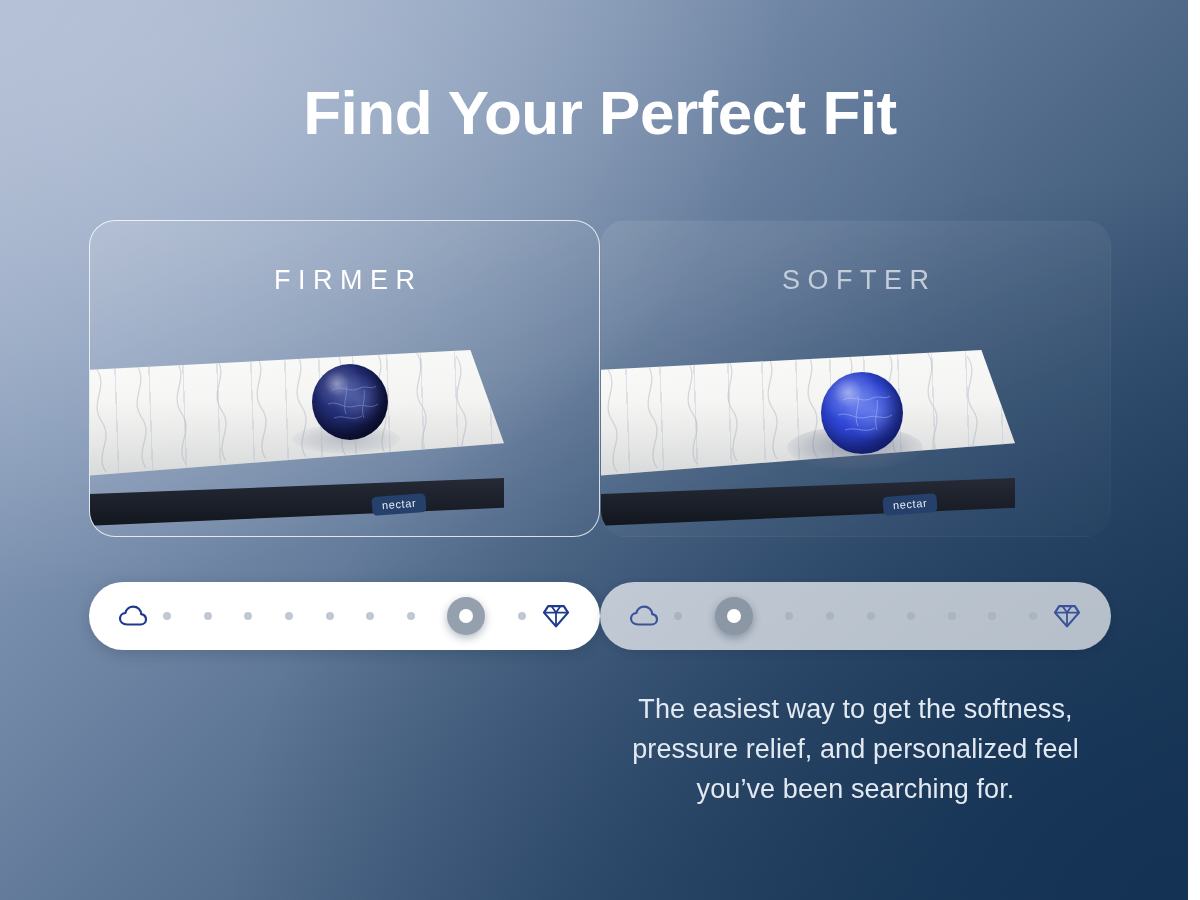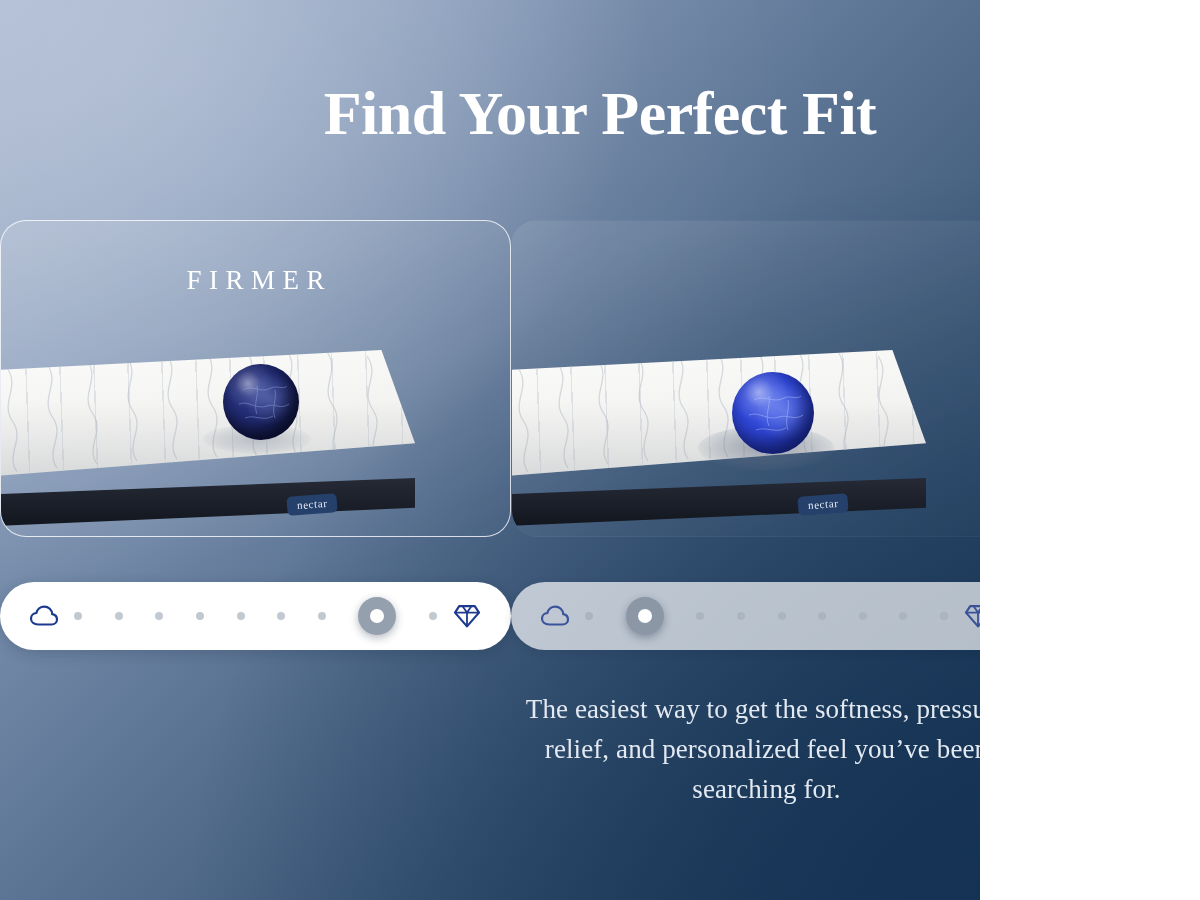--- a/index.html
+++ b/index.html
@@ -11,28 +11,27 @@
     width: 1200px;
     height: 900px;
     overflow: hidden;
     font-family: "Liberation Sans", sans-serif;
     background: #5a7characters;
   }
 
   
   #stage {
     position: relative;
-    width: 980px;
+    width: 1188px;
     height: 900px;
     overflow: hidden;
     background:
       radial-gradient(120% 120% at 0% 0%, rgba(176,189,212,0.95) 0%, rgba(176,189,212,0) 55%),
       radial-gradient(130% 130% at 100% 100%, rgba(20,50,84,0.98) 0%, rgba(20,50,84,0) 62%),
       linear-gradient(135deg, #a8b6ce 0%, #8398b6 22%, #5d7595 48%, #3d5878 70%, #24415f 88%, #1b3552 100%);
-    font-family: Liberation Serif, serif;
   }
   #stage::after {
     
     content: "";
     position: absolute;
     inset: 0;
     pointer-events: none;
     background: radial-gradient(150% 130% at 18% 8%, rgba(255,255,255,0.10) 0%, rgba(255,255,255,0) 45%);
   }
 
@@ -51,21 +50,21 @@
     z-index: 4;
   }
 
   
   .columns {
     position: absolute;
     top: 220px;
     left: 0;
     width: 1200px;
     display: flex;
-    justify-content: flex-start;
+    justify-content: center;
     z-index: 3;
   }
   .column {
     width: 511px;
     display: flex;
     flex-direction: column;
     align-items: center;
   }
 
   
@@ -397,20 +396,21 @@
             <path d="M2 9.6 L 26 9.6 M 9.6 3.2 L 14 9.6 L 18.4 3.2 M 14 9.6 L 14 23.4" fill="none" stroke="#1e3a8f" stroke-width="1.8" stroke-linejoin="round"></path>
           </svg>
         </span>
       </div>
 
     </div>
 
     <div class="column">
 
       <div class="option-card dim">
+        <div class="card-label muted">SOFTER</div>
 
         <div class="mattress-stage">
           <div class="mattress">
             <div class="mattress-top"></div>
 
             <svg class="quilt" viewBox="0 0 420 126" preserveAspectRatio="none">
               <g fill="none" stroke="#b9bfc8" stroke-width="1.3">
                 <path d="M12 18 C 26 38, 4 52, 18 72 C 30 90, 10 104, 22 122"></path>
                 <path d="M52 14 C 66 34, 44 48, 58 68 C 70 86, 50 100, 62 118"></path>
                 <path d="M92 10 C 106 30, 84 44, 98 64 C 110 82, 90 96, 102 114"></path>

